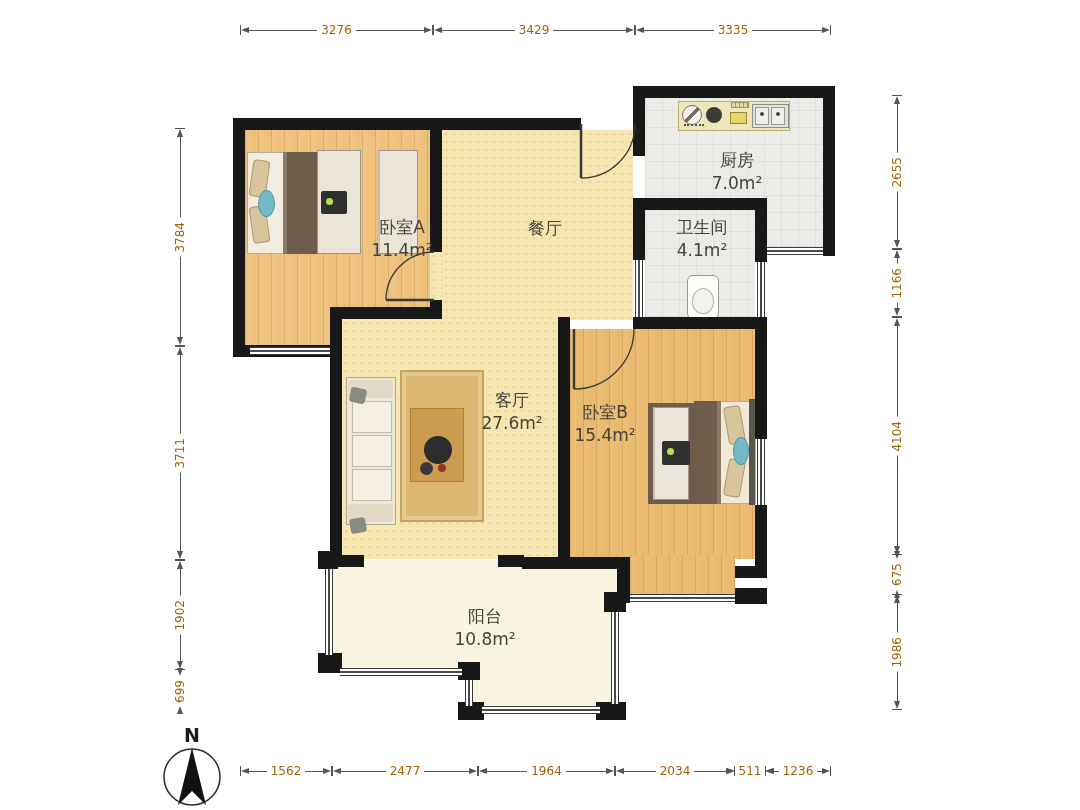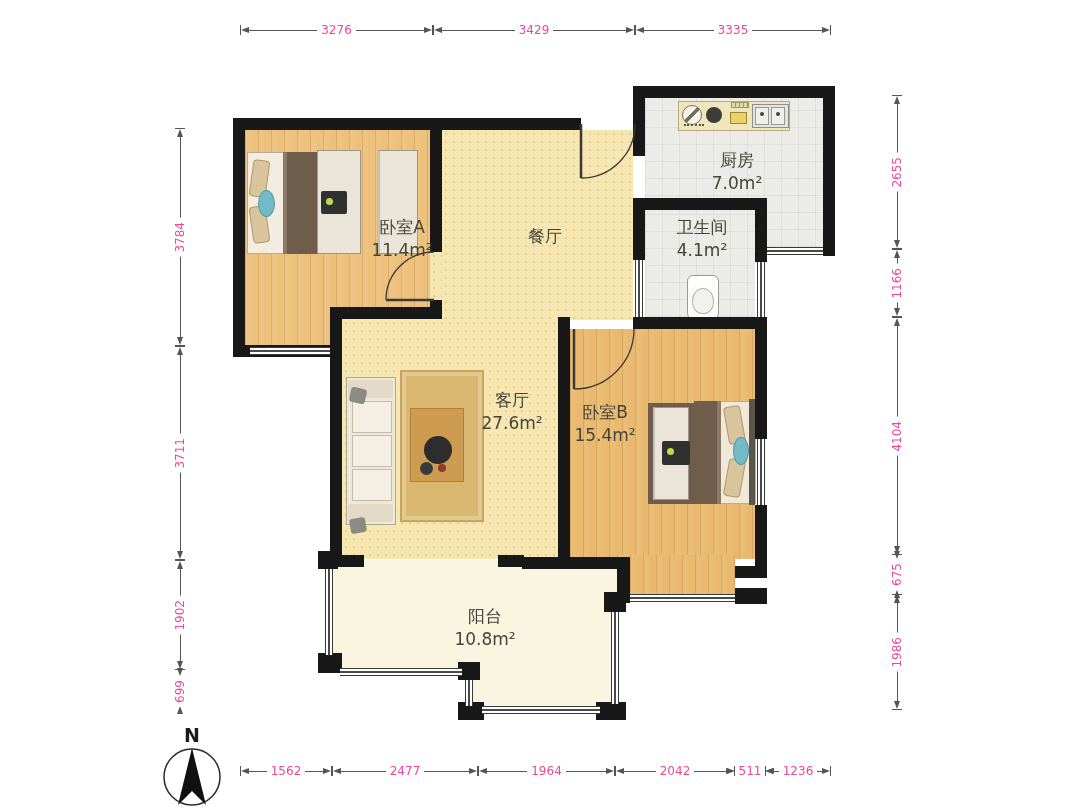--- a/index.html
+++ b/index.html
@@ -28,21 +28,21 @@
   .rlab{position:absolute;transform:translate(-50%,-50%);text-align:center;color:#454439;
         font-size:17px;line-height:1.35;white-space:nowrap;z-index:30;}
   
   .wm{position:absolute;left:398px;top:356px;display:flex;align-items:flex-start;z-index:40;pointer-events:none;}
   .wm .b{font-size:60px;font-weight:700;letter-spacing:3px;color:rgba(255,255,255,.62);
          text-transform:lowercase;line-height:1;}
   .wm .col{margin-left:6px;margin-top:8px;line-height:1;}
   .wm .cn{font-size:32px;font-weight:700;color:rgba(240,240,240,.66);}
   .wm .dm{font-size:27px;font-weight:700;color:rgba(205,205,205,.6);margin-top:-2px;margin-left:10px;}
   
-  .dim{position:absolute;display:flex;align-items:center;color:#ec4899;font-size:12px;z-index:50;}
+  .dim{position:absolute;display:flex;align-items:center;color:#a16207;font-size:12px;z-index:50;}
   .dim .ln{background:#555;flex:1 1 0;}
   .dim .tk{background:#555;flex:0 0 auto;}
   .dim .lbl{background:#fff;line-height:1;white-space:nowrap;flex:0 0 auto;}
   .dh{height:14px;flex-direction:row;justify-content:center;}
   .dh .ln{height:1px;}
   .dh .tk{width:1px;height:10px;}
   .dh .lbl{padding:0 4px;}
   .dv{width:14px;flex-direction:column;justify-content:center;}
   .dv .ln{width:1px;}
   .dv .tk{height:1px;width:10px;}
@@ -197,21 +197,21 @@
       <path d="M386 300 A48 48 0 0 1 434 252" stroke-width="1.3"></path>
       <path d="M574 329 L574 389" stroke-width="2.5"></path>
       <path d="M574 389 A60 60 0 0 0 634 329" stroke-width="1.3"></path>
     </g>
   </svg>
 
   <div class="rlab" style="left:402px;top:239px;">
     <div>卧室A</div>
     <div>11.4m²</div>
   </div>
-  <div class="rlab" style="left:545px;top:236px;">
+  <div class="rlab" style="left:545px;top:228px;">
     <div>餐厅</div>
   </div>
   <div class="rlab" style="left:737px;top:172px;">
     <div>厨房</div>
     <div>7.0m²</div>
   </div>
   <div class="rlab" style="left:702px;top:239px;">
     <div>卫生间</div>
     <div>4.1m²</div>
   </div>
@@ -283,21 +283,21 @@
       <i class="ln"></i>
     <span class="lbl">1964</span>
     <i class="ln"></i>
       <i class="tri tr"></i>
       <i class="tk"></i>
   </div>
   <div class="dim dh" style="left:615px;top:764px;width:120px;">
     <i class="tk"></i>
       <i class="tri tl"></i>
       <i class="ln"></i>
-    <span class="lbl">2042</span>
+    <span class="lbl">2034</span>
     <i class="ln"></i>
       <i class="tri tr"></i>
       <i class="tk"></i>
   </div>
   <div class="dim dh" style="left:735px;top:764px;width:30px;">
     <i class="tri tr"></i>
     <span class="lbl">511</span>
     <i class="tri tl"></i>
   </div>
   <div class="dim dh" style="left:765px;top:764px;width:66px;">

